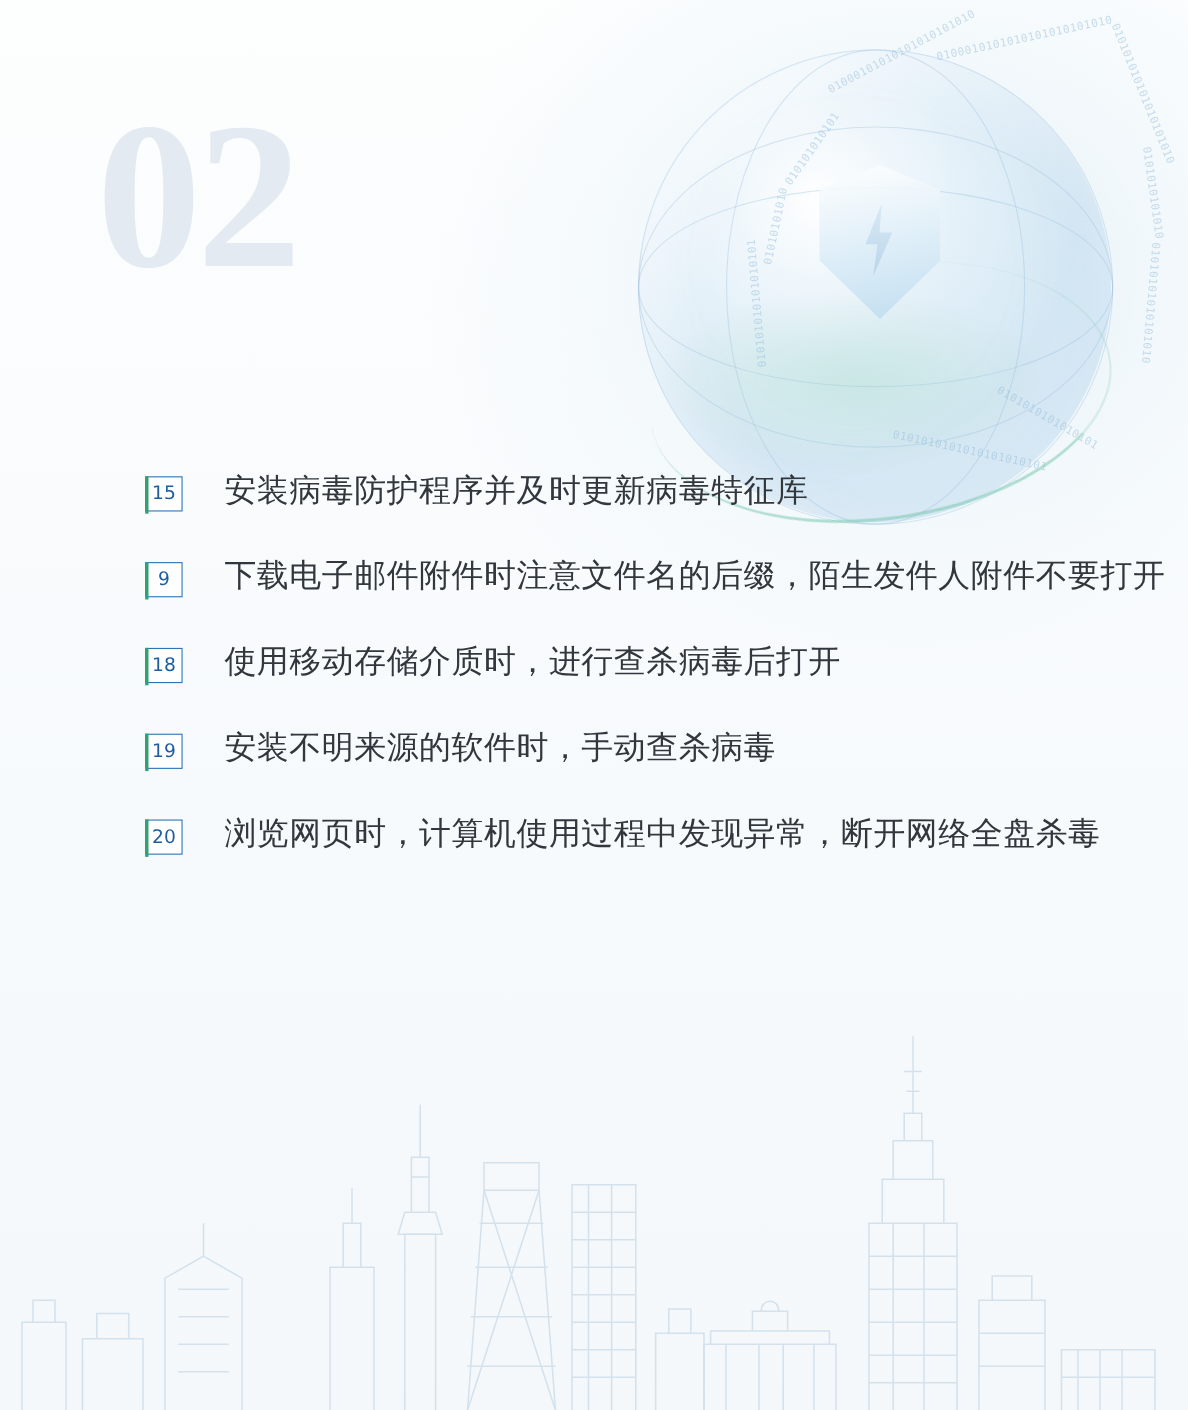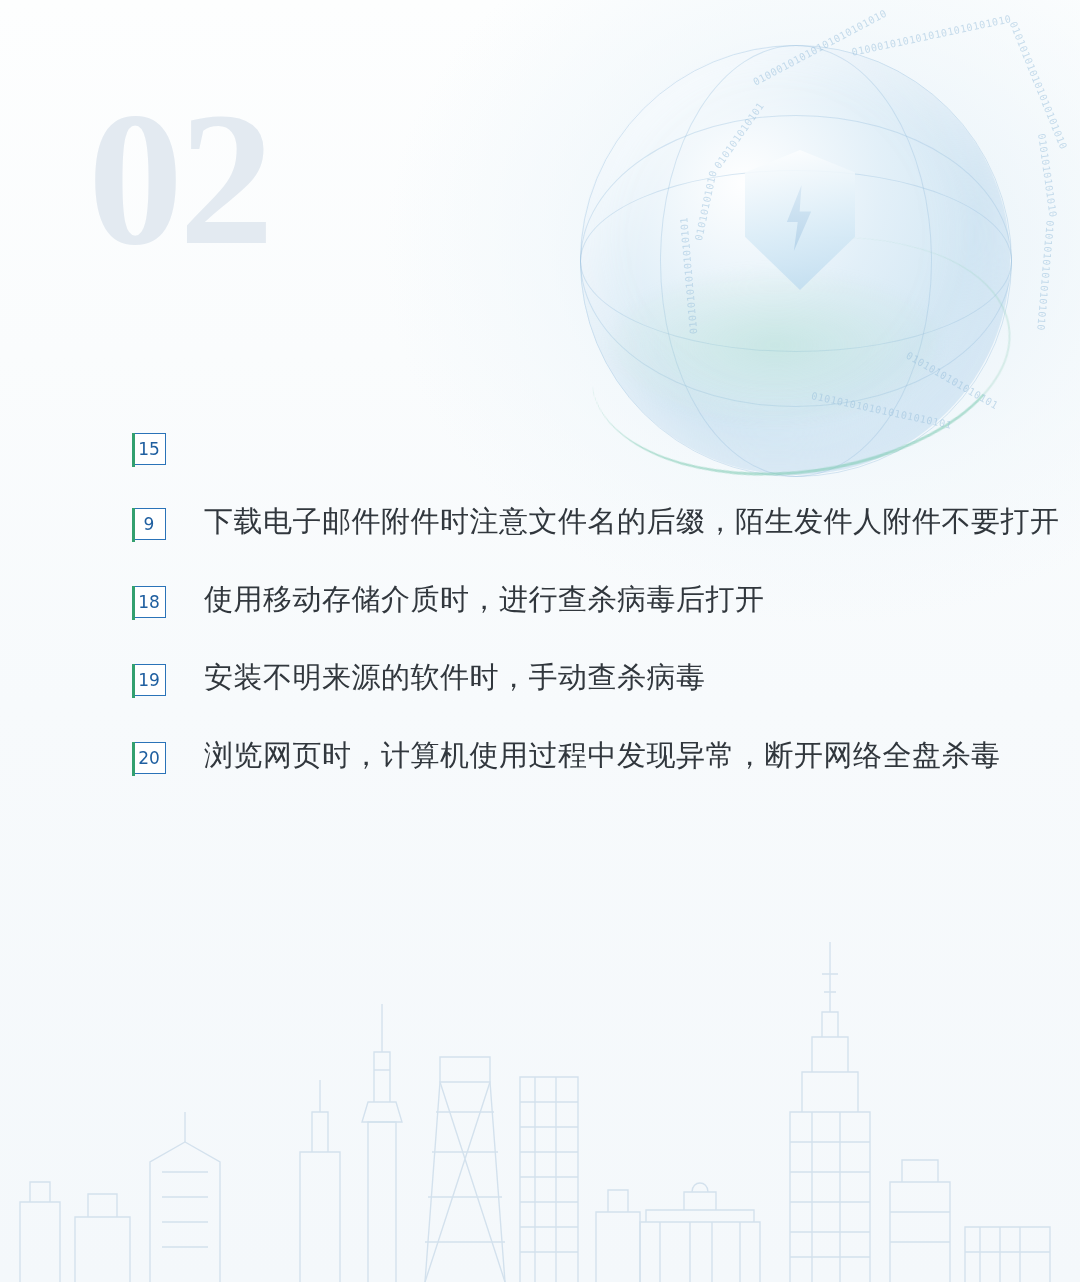--- a/index.html
+++ b/index.html
@@ -277,20 +277,21 @@
 
   <div class="big-number">02</div>
 
 
   <div class="list">
 
     <div class="item">
       <div class="num-box">
         <span>15</span>
       </div>
+      <div class="item-text">安装病毒防护程序并及时更新病毒特征库</div>
     </div>
 
     <div class="item">
       <div class="num-box">
         <span>9</span>
       </div>
       <div class="item-text">下载电子邮件附件时注意文件名的后缀，陌生发件人附件不要打开</div>
     </div>
 
 

